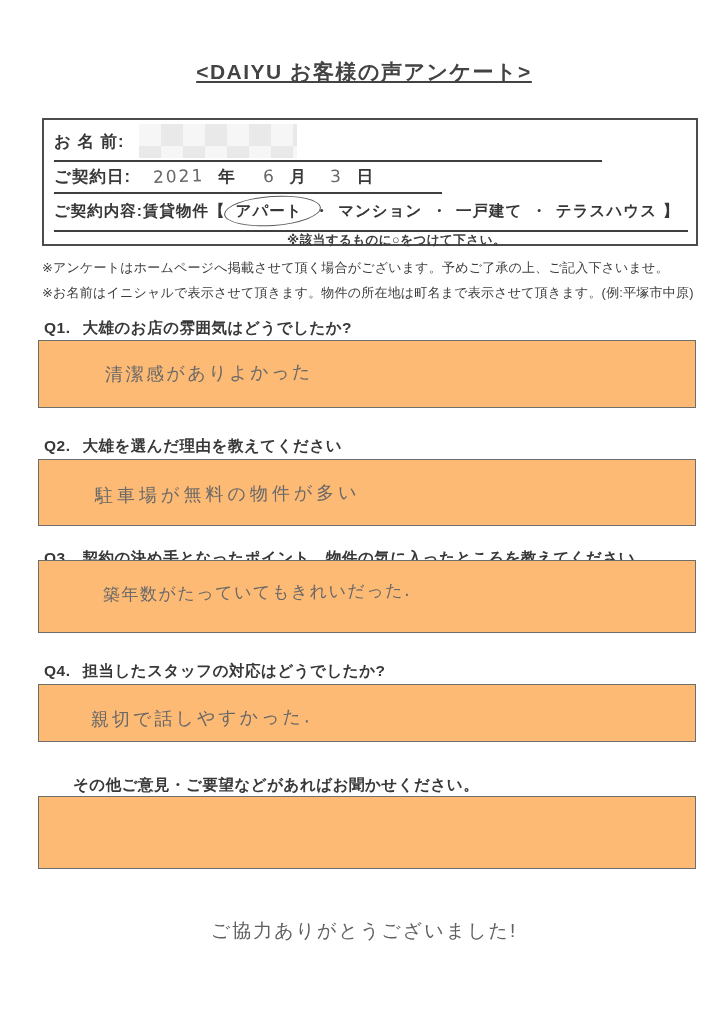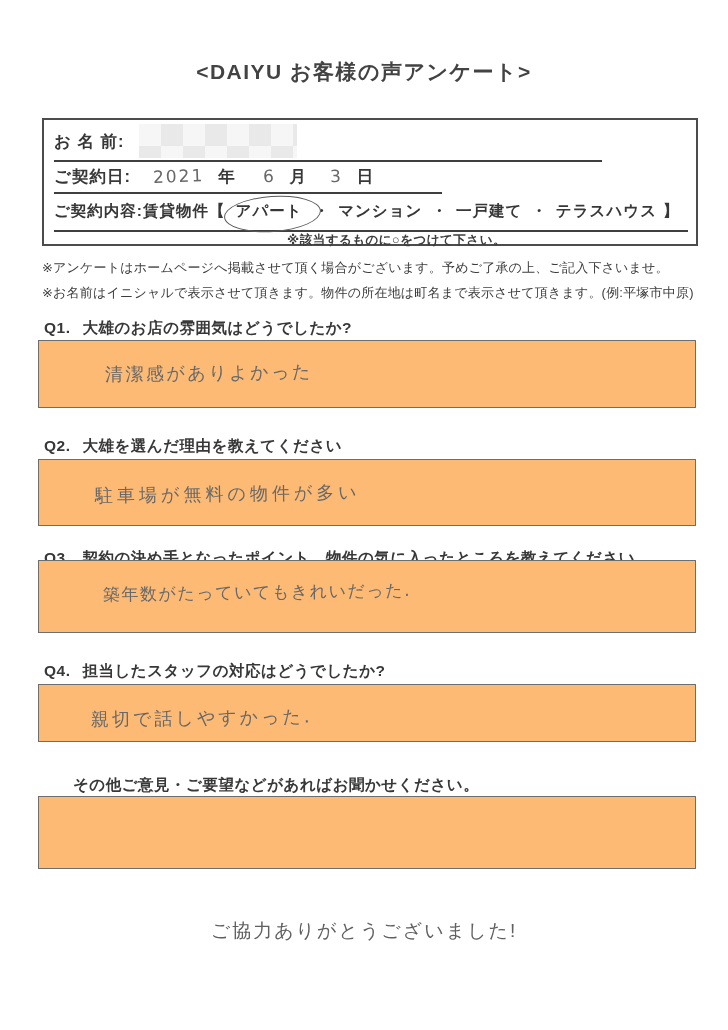--- a/index.html
+++ b/index.html
@@ -9,21 +9,21 @@
     margin:0 auto;
     background:#ffffff;
     font-family:"Liberation Sans","DejaVu Sans",sans-serif;
     color:#3d3d3d;
     overflow:hidden;
   }
   
   .title{
     position:absolute;top:58px;left:0;width:100%;
     text-align:center;
-    font-size:21px;font-weight:bold;letter-spacing:1.5px;color:#434343;
+    font-size:21px;font-weight:bold;letter-spacing:1.5px;color:#434343;text-decoration:underline;
   }
   
   .form-box{
     position:absolute;left:42px;top:118px;width:656px;height:128px;
     border:2px solid #4c4c4c;
     box-sizing:border-box;
   }
   .form-row{
     position:absolute;left:10px;
     border-bottom:2px solid #3f3f3f;
@@ -53,21 +53,21 @@
   }
   .date-num{font-size:17px;letter-spacing:2px;display:inline-block;transform:rotate(-2deg);}
   .dn-year{margin-left:22px;}
   .dn-month{margin-left:26px;}
   .dn-day{margin-left:22px;}
   .date-unit{margin-left:14px;letter-spacing:2px;}
   .opt{letter-spacing:1px;}
   .sep{margin:0 9px;}
   .circled{
     display:inline-block;position:relative;
-    padding:1px 6px 8px 8px;margin:0 -4px 0 2px;
+    padding:1px 6px 2px 8px;margin:0 -4px 0 2px;
   }
   .circled::after{
     content:"";position:absolute;left:-4px;top:-4px;right:-12px;bottom:-2px;
     border:1.5px solid #5a5a5a;border-radius:50%;
     transform:rotate(-4deg);
   }
   .bracket{margin-left:6px;}
   
   .notes{
     position:absolute;left:42px;top:255px;width:660px;

